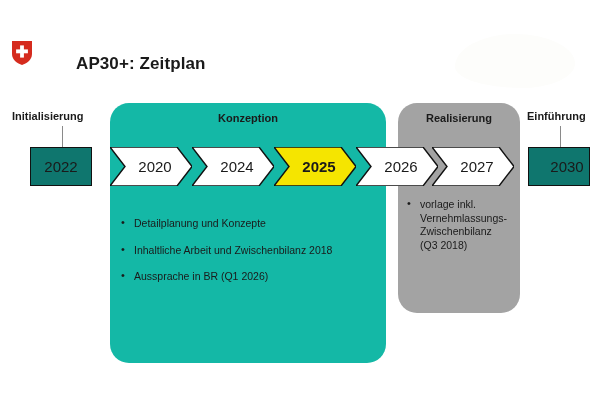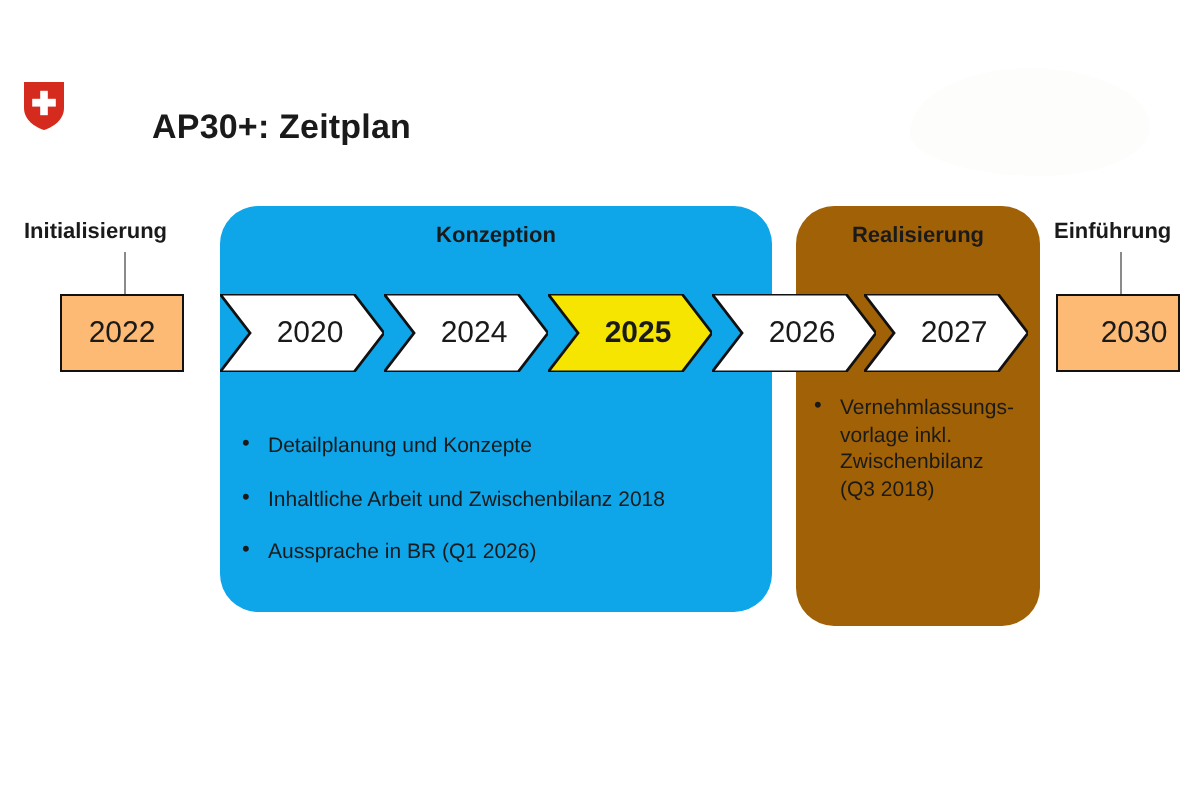--- a/index.html
+++ b/index.html
@@ -28,26 +28,26 @@
   
   .title{
     position:absolute;left:76px;top:54px;
     font-size:17px;font-weight:bold;letter-spacing:0.1px;
     color:#1a1a1a;white-space:nowrap;
   }
 
   
   .panel{position:absolute;border-radius:19px;}
   .panel-konzeption{
-    left:110px;top:103px;width:276px;height:203px;
-    background:#0ea5e9;
+    left:110px;top:103px;width:276px;height:260px;
+    background:#14b8a6;
   }
   .panel-realisierung{
     left:398px;top:103px;width:122px;height:210px;
-    background:#a16207;
+    background:#a3a3a3;
   }
   .panel-head{
     position:absolute;left:0;top:9px;width:100%;
     text-align:center;font-size:11px;font-weight:bold;color:#1a1a1a;
   }
 
   
   .cap{
     position:absolute;font-size:11px;font-weight:bold;color:#1a1a1a;
     white-space:nowrap;
@@ -55,21 +55,21 @@
   .cap-init{left:12px;top:110px;}
   .cap-einf{left:527px;top:110px;}
   .connector{position:absolute;width:1px;background:#8a8a8a;}
   .conn-init{left:62px;top:126px;height:21px;}
   .conn-einf{left:560px;top:126px;height:21px;}
 
   
   .yearrow{position:absolute;left:0;top:147px;width:600px;height:39px;}
   .ybox{
     position:absolute;top:0;height:39px;
-    background:#fdba74;border:1.4px solid #111;
+    background:#0f766e;border:1.4px solid #111;
     box-sizing:border-box;
     display:flex;align-items:center;justify-content:center;
     font-size:15px;color:#1a1a1a;
   }
   .ychev{
     position:absolute;top:0;height:39px;
     box-sizing:border-box;
     display:flex;align-items:center;justify-content:center;
     font-size:15px;color:#1a1a1a;
   }
@@ -169,20 +169,20 @@
       </div>
       <div class="bullet">
         <span class="ln">Inhaltliche Arbeit und Zwischenbilanz 2018</span>
       </div>
       <div class="bullet">
         <span class="ln">Aussprache in BR (Q1 2026)</span>
       </div>
     </div>
   <div class="bullets bullets-right" id="bullets-right">
       <div class="bullet">
+        <span class="ln">vorlage inkl.</span>
         <span class="ln">Vernehmlassungs-</span>
-        <span class="ln">vorlage inkl.</span>
         <span class="ln">Zwischenbilanz</span>
         <span class="ln">(Q3 2018)</span>
       </div>
     </div>
 
 </div>
 
 </body></html>

